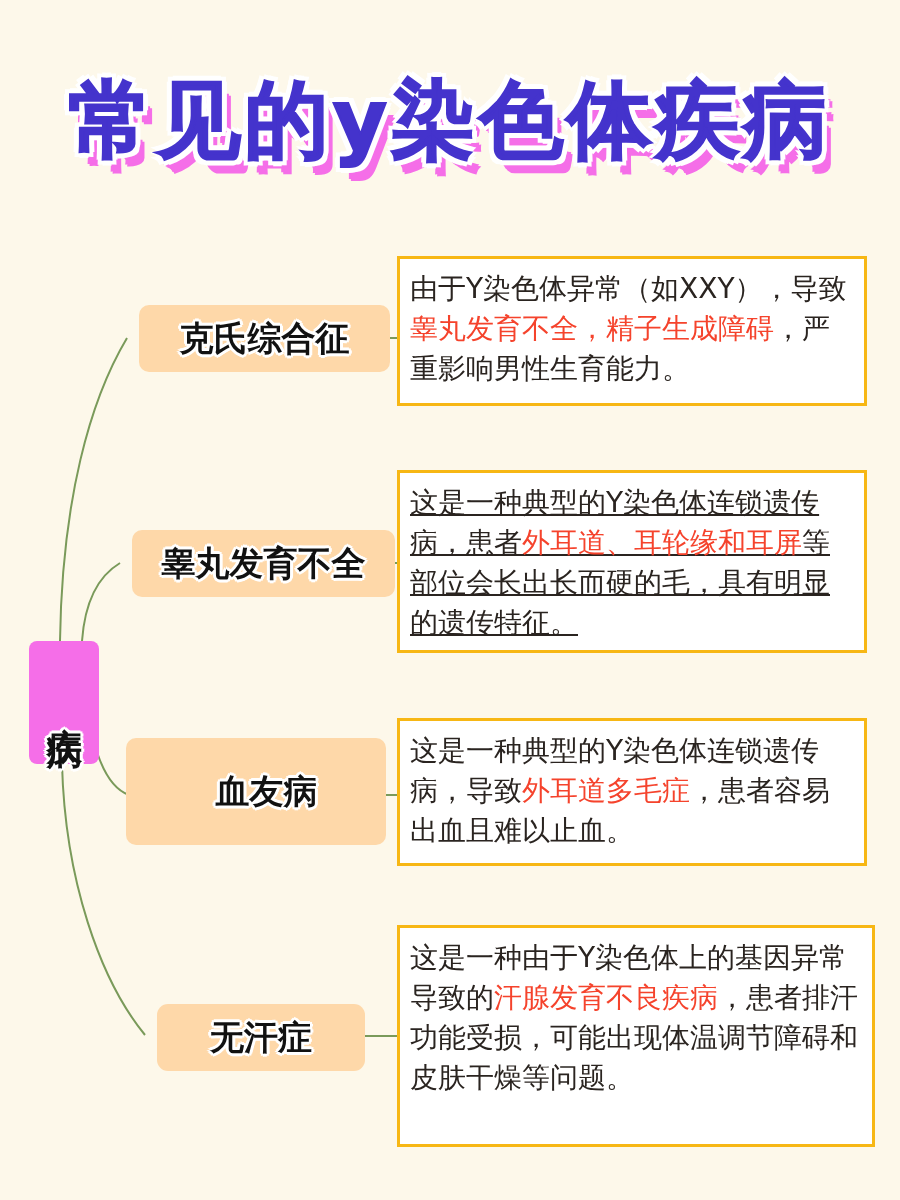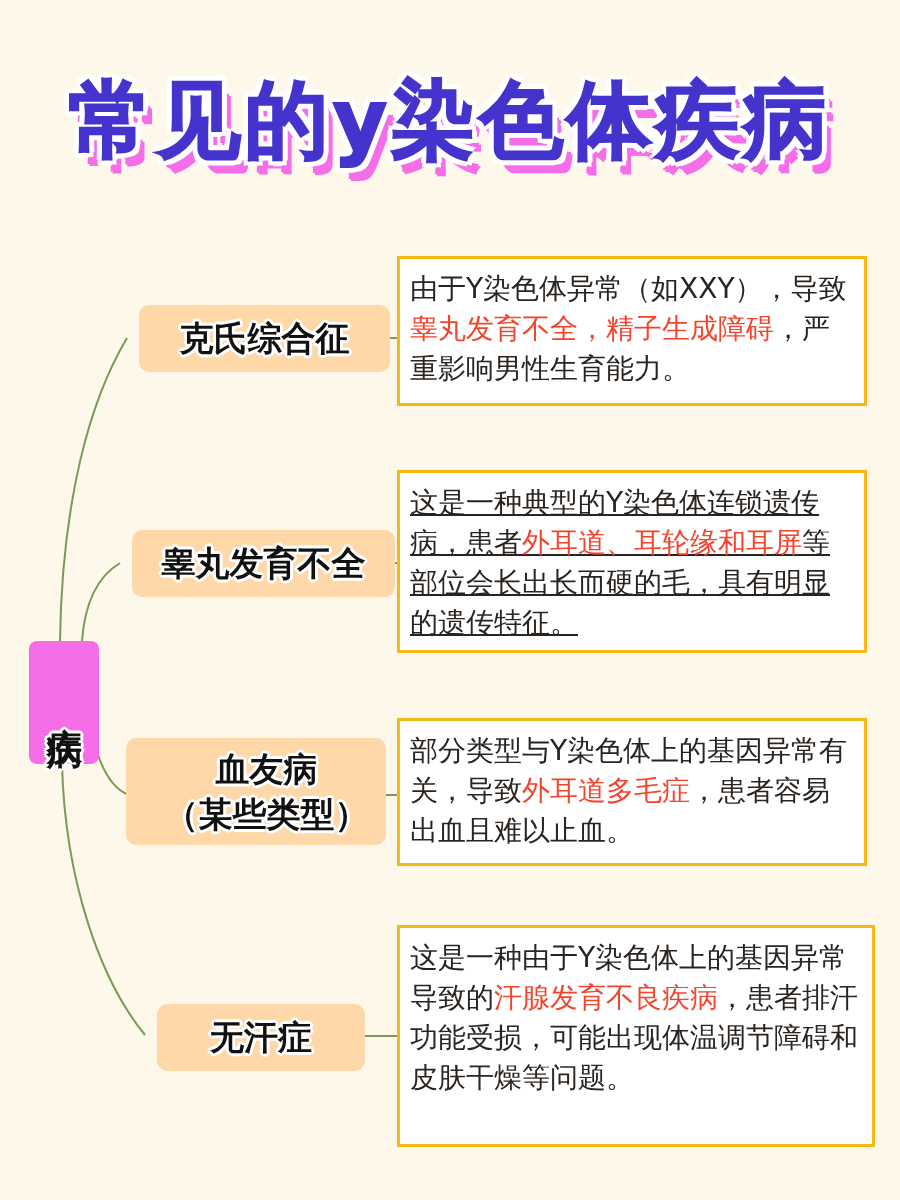--- a/index.html
+++ b/index.html
@@ -93,24 +93,23 @@
 
 <div class="node" style="left:120px; top:530px; width:263px; height:67px;">
   <span>睾丸发育不全</span>
 </div>
 <div class="box" style="left:397px; top:470px; width:470px; height:183px;text-decoration:underline;">
   <span>这是一种典型的Y染色体连锁遗传病，患者</span><span class="hl">外耳道、耳轮缘和耳屏</span><span>等部位会长出长而硬的毛，具有明显的遗传特征。</span>
 </div>
 
 <div class="node" style="left:114px; top:738px; width:239px; height:107px;padding-left:21px;">
   <span>血友病</span>
-  <span>（某些类型）</span>
 </div>
 <div class="box" style="left:397px; top:718px; width:470px; height:148px;">
-  <span>部分类型与Y染色体上的基因异常有关，导致</span><span class="hl">外耳道多毛症</span><span>，患者容易出血且难以止血。</span>
+  <span>这是一种典型的Y染色体连锁遗传病，导致</span><span class="hl">外耳道多毛症</span><span>，患者容易出血且难以止血。</span>
 </div>
 
 <div class="node" style="left:145px; top:1004px; width:208px; height:67px;border-radius:11px;">
   <span>无汗症</span>
 </div>
 <div class="box" style="left:397px; top:925px; width:478px; height:222px;">
   <span>这是一种由于Y染色体上的基因异常导致的</span><span class="hl">汗腺发育不良疾病</span><span>，患者排汗功能受损，可能出现体温调节障碍和皮肤干燥等问题。</span>
 </div>
 
 </body></html>

